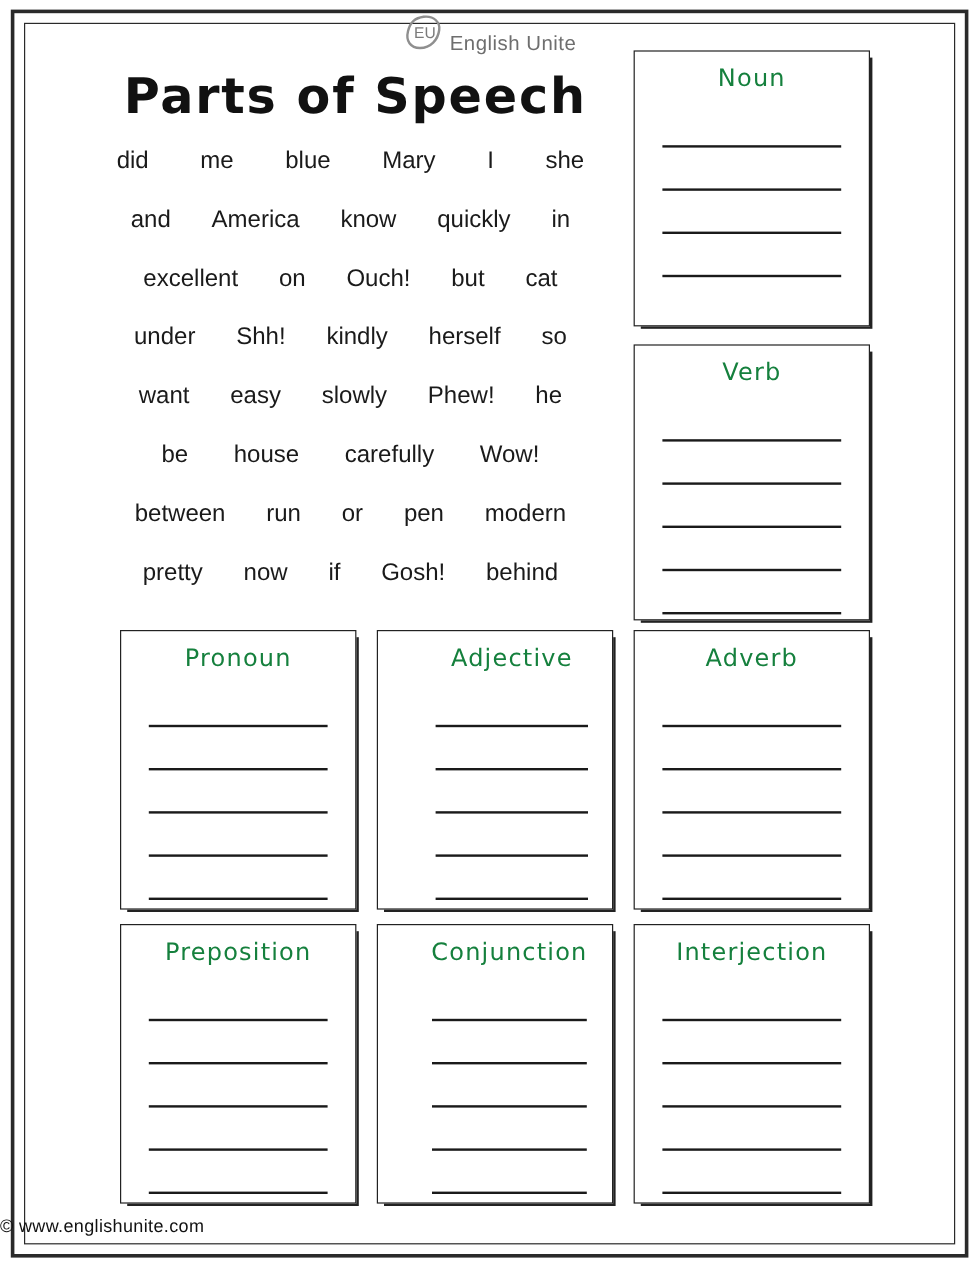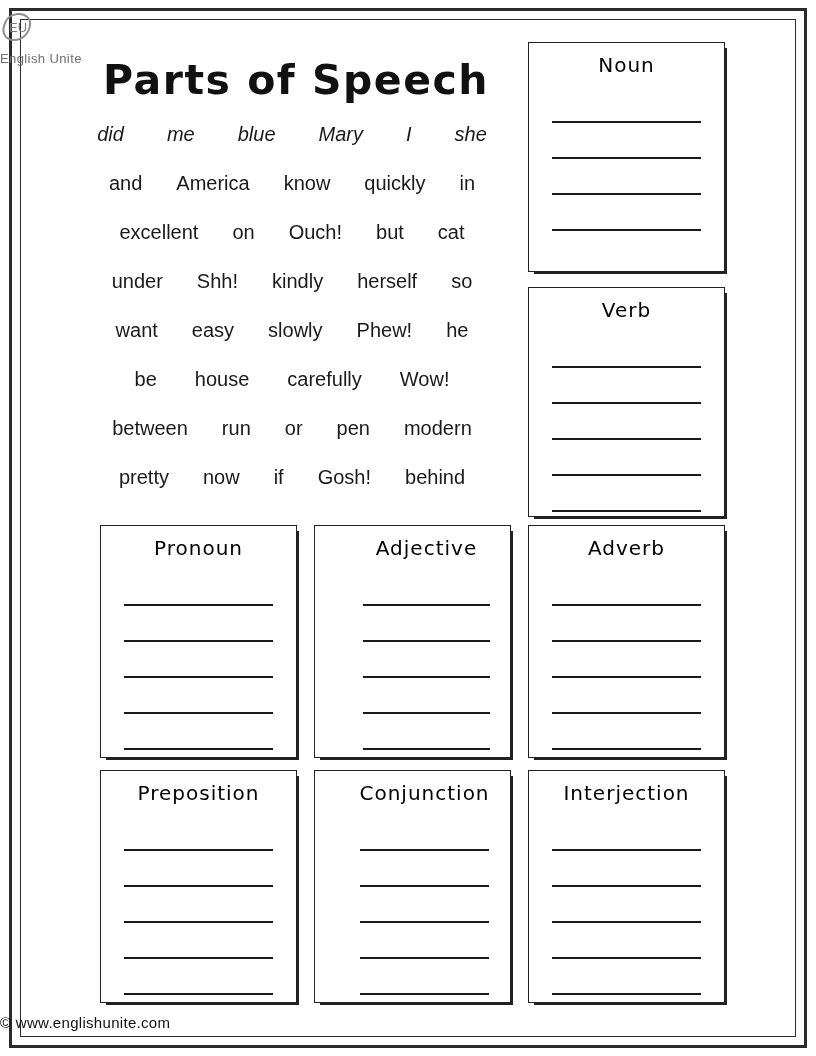--- a/index.html
+++ b/index.html
@@ -19,55 +19,55 @@
     border: 3px solid #2a2a2a; pointer-events: none;
   }
   .frame-inner {
     position: absolute; left: 20px; top: 19px; right: 20px; bottom: 19px;
     border: 1px solid #2a2a2a; pointer-events: none;
   }
 
   
   .brand {
     position: absolute; top: 12px; left: 0; width: 100%;
-    display: flex; align-items: flex-start; justify-content: center; gap: 5px; flex-direction: column;
-  }
-  .brand-text { font-size: 13px; color: #6e6e6e; letter-spacing: 0.4px; }
+    display: flex; align-items: flex-end; justify-content: center; gap: 5px;
+  }
+  .brand-text { font-size: 17px; color: #6e6e6e; letter-spacing: 0.4px; }
 
   
   .title {
     position: absolute; top: 52px; left: 92px; width: 400px; margin: 4px;
     text-align: center;
     font-family: "DejaVu Sans", sans-serif;
     font-size: 41px; font-weight: 600; letter-spacing: 1.5px;
     color: #111111;
   }
 
   
   .word-bank { position: absolute; left: 92px; top: 110px; width: 400px; }
   .wb-row {
     height: 49px;
     display: flex; align-items: center; justify-content: center;
     gap: 34px; font-size: 20px; color: #1a1a1a;
   }
-  .wb-row:nth-child(1) { gap: 43px; font-style: italic; }
+  .wb-row:nth-child(1) { gap: 43px; }
   .wb-row:nth-child(6) { gap: 38px; }
 
   
   .box {
     position: absolute; width: 197px;
     background: #ffffff;
     border: 1.5px solid #222222;
     box-shadow: 4px 4px 0 -2px #222222;
   }
   .box-label {
     text-align: center;
     font-family: "DejaVu Sans", sans-serif;
     font-size: 20px; letter-spacing: 1px;
-    padding-top: 10px; color: #000000;
+    padding-top: 10px; color: #15803d;
   }
   .lines { padding-top: 10px; }
   .blank-line {
     width: 76%; height: 2px; background: #1a1a1a;
     margin: 34px auto 0;
   }
 
   .pos-noun         { left: 528px; top: 42px;  height: 230px; }
   .pos-verb         { left: 528px; top: 287px; height: 230px; }
   .pos-pronoun      { left: 100px; top: 525px; height: 233px; }

